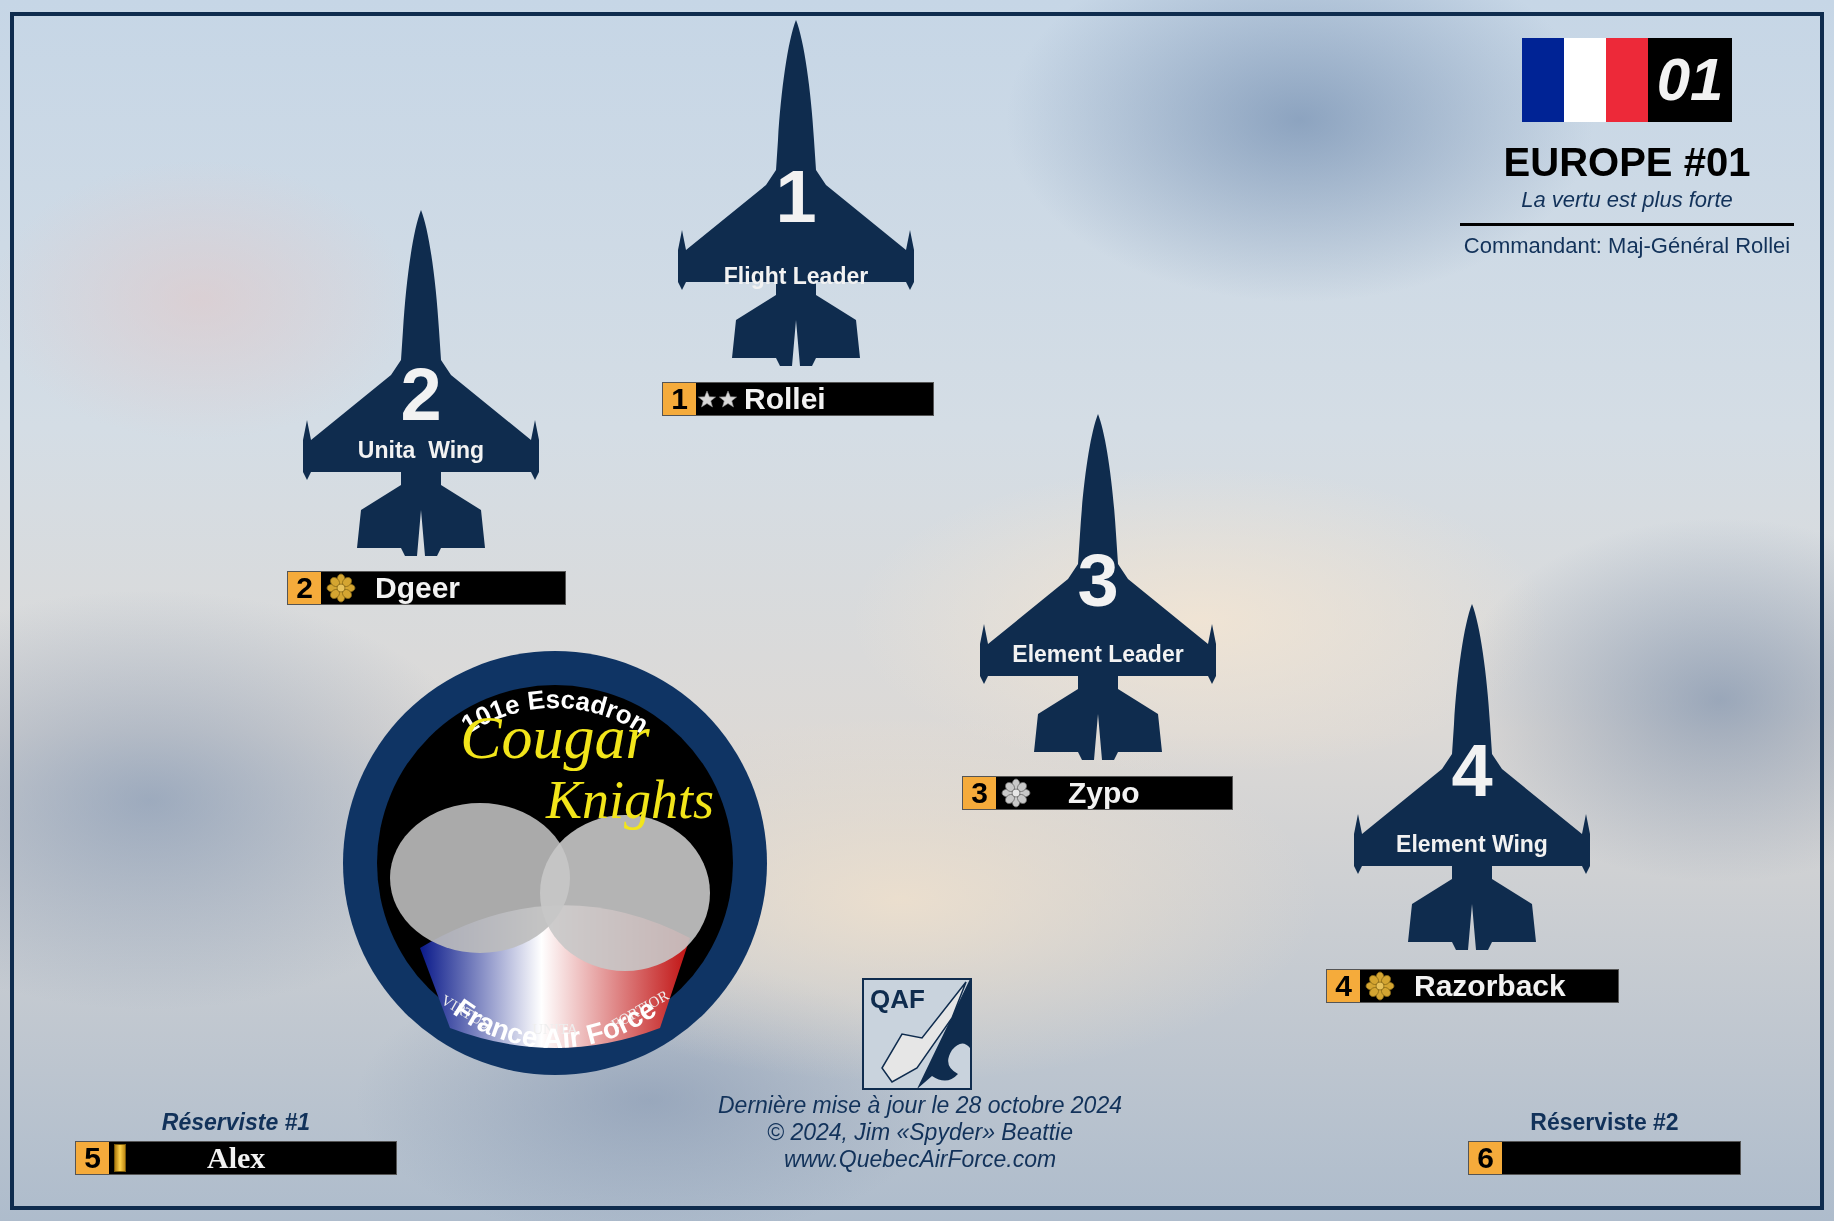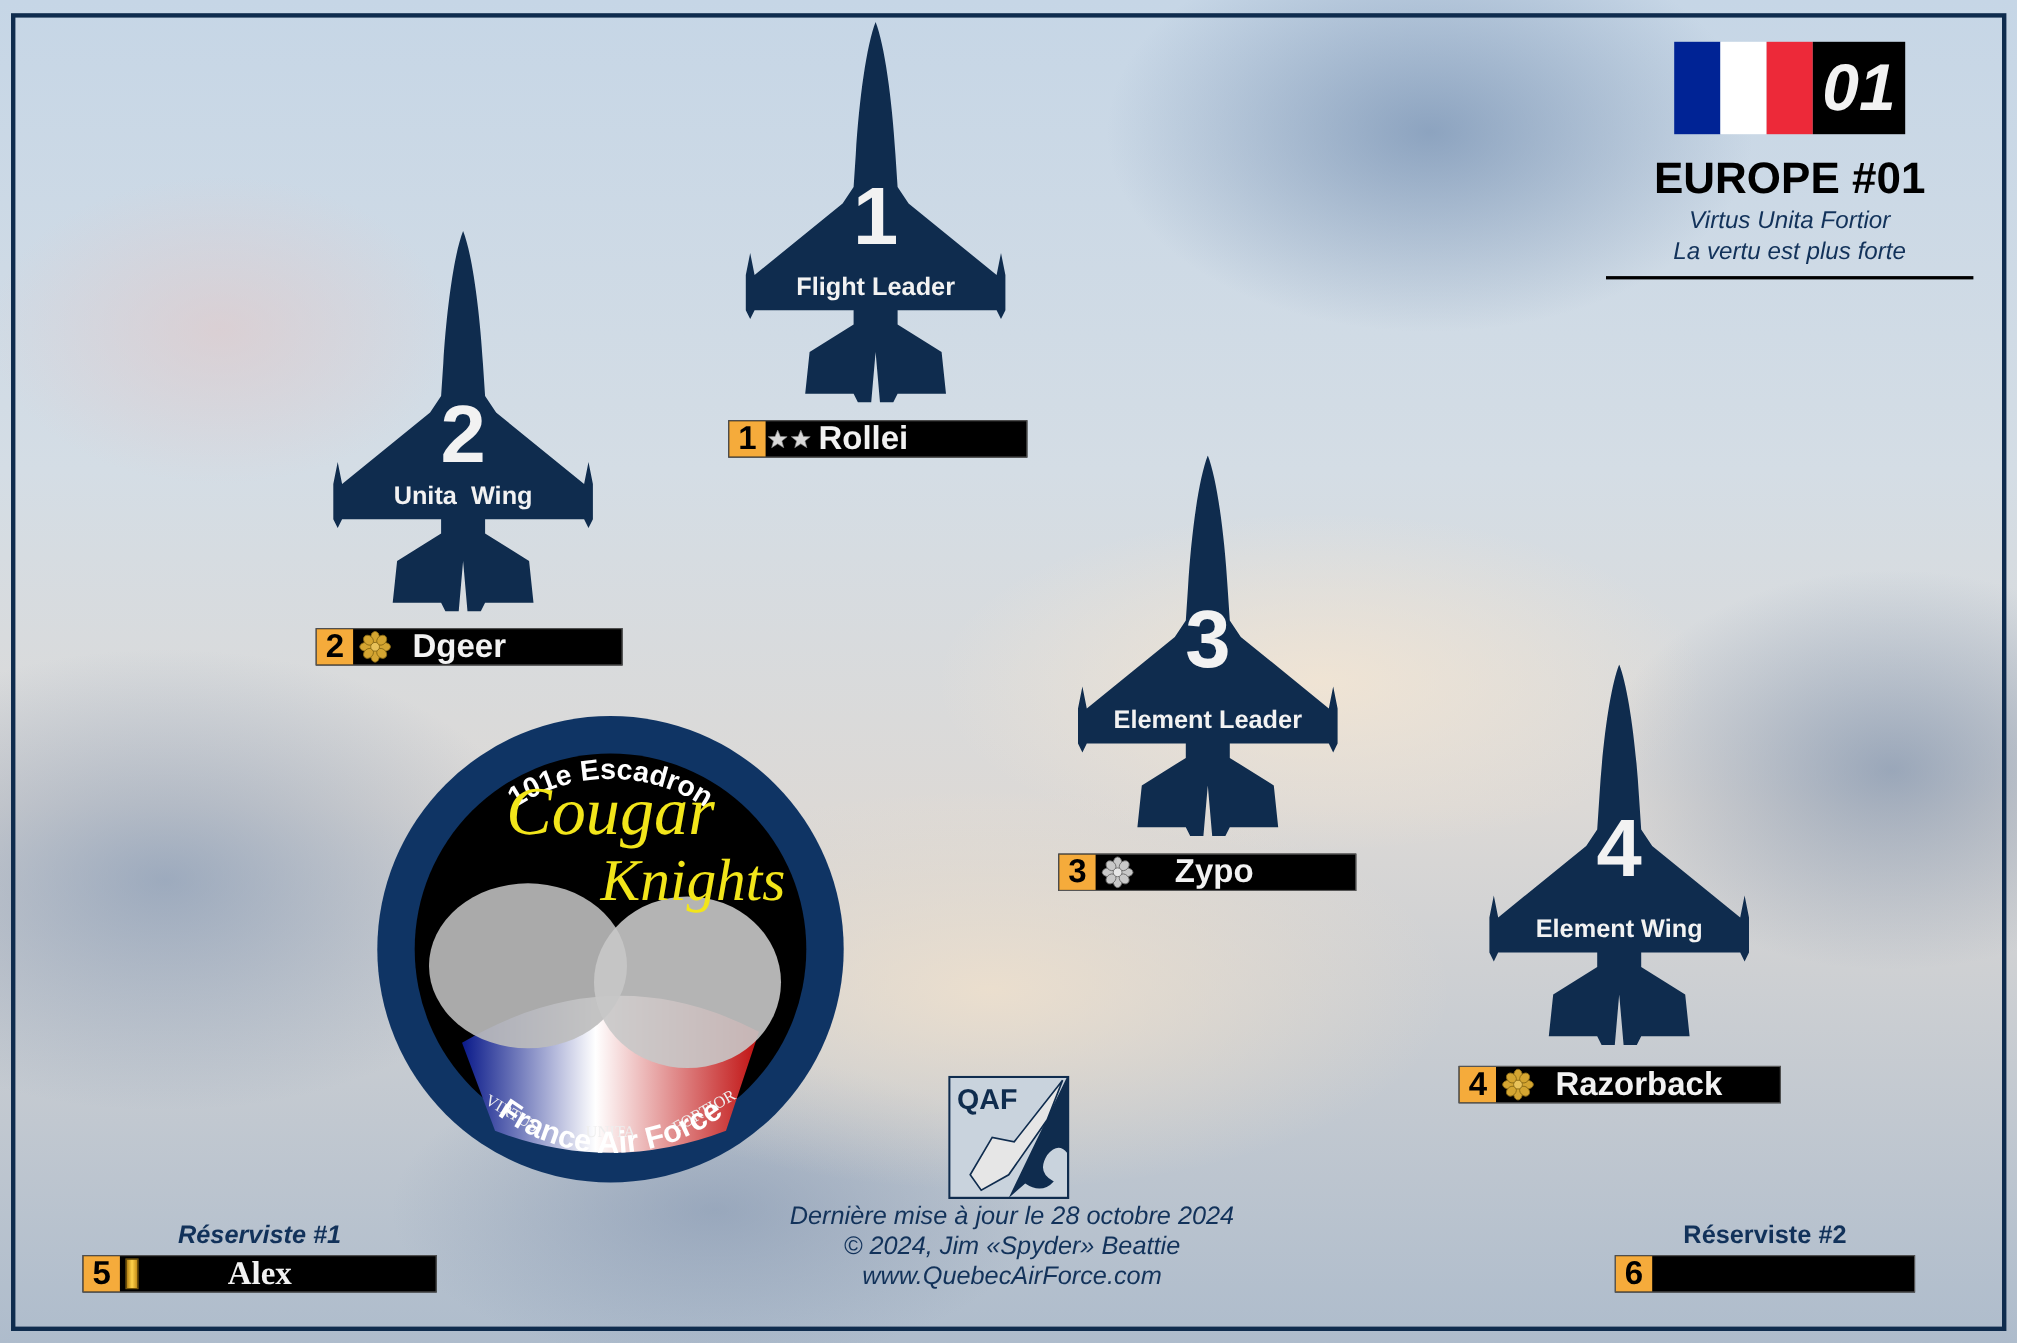--- a/index.html
+++ b/index.html
@@ -56,21 +56,21 @@
 </head>
 <body>
 
 <div class="frame"></div>
 
 <div class="jet" style="left:676px; top:20px; width:240px; height:346px;">
   <svg width="240" height="346" viewBox="0 0 240 346">
     <path fill="#0f2c4e" d="M120 0 C112 20 105 70 102 120 L100 150 L90 165 L10 230 L6 210 L2 230 L2 262 L6 270 L10 262 L100 262 L100 275 L60 300 L56 338 L100 338 L104 346 L116 346 L120 300 L124 346 L136 346 L140 338 L184 338 L180 300 L140 275 L140 262 L230 262 L234 270 L238 262 L238 230 L234 210 L230 230 L150 165 L140 150 L138 120 C135 70 128 20 120 0 Z"></path>
   </svg>
   <div class="jet-num" style="top:140px;">1</div>
-  <div class="jet-role" style="top:228px;">Flight Leader</div>
+  <div class="jet-role" style="top:244px;">Flight Leader</div>
 </div>
 
 <div class="jet" style="left:301px; top:210px; width:240px; height:346px;">
   <svg width="240" height="346" viewBox="0 0 240 346">
     <path fill="#0f2c4e" d="M120 0 C112 20 105 70 102 120 L100 150 L90 165 L10 230 L6 210 L2 230 L2 262 L6 270 L10 262 L100 262 L100 275 L60 300 L56 338 L100 338 L104 346 L116 346 L120 300 L124 346 L136 346 L140 338 L184 338 L180 300 L140 275 L140 262 L230 262 L234 270 L238 262 L238 230 L234 210 L230 230 L150 165 L140 150 L138 120 C135 70 128 20 120 0 Z"></path>
   </svg>
   <div class="jet-num" style="top:148px;">2</div>
   <div class="jet-role" style="top:228px;">Unita  Wing</div>
 </div>
 
@@ -179,23 +179,23 @@
 </div>
 
 <div class="title-block">
   <div class="flag">
     <div style="width:42px; background:#002395;"></div>
     <div style="width:42px; background:#ffffff;"></div>
     <div style="width:42px; background:#ed2939;"></div>
     <div style="width:84px; background:#000; color:#f2f2f2; font-weight:bold; font-size:60px; line-height:84px; text-align:center;">01</div>
   </div>
   <div class="title-main" style="margin-top:16px;">EUROPE #01</div>
-  <div class="motto">Virtus Unita Fortior</div>
   <div class="motto">La vertu est plus forte</div>
   <div class="divider"></div>
+  <div class="cmdr">Commandant: Maj-Général Rollei</div>
 </div>
 
 <div class="patch">
   <svg width="430" height="430" viewBox="0 0 430 430">
     <defs>
       <path id="arcTop" d="M60 215 A155 155 0 0 1 370 215"></path>
       <path id="arcBot" d="M45 230 A170 170 0 0 0 385 230"></path>
       <linearGradient id="tri" x1="0" x2="1" y1="0" y2="0">
         <stop offset="0" stop-color="#0a1a8a"></stop>
           <stop offset="0.45" stop-color="#ffffff"></stop>

